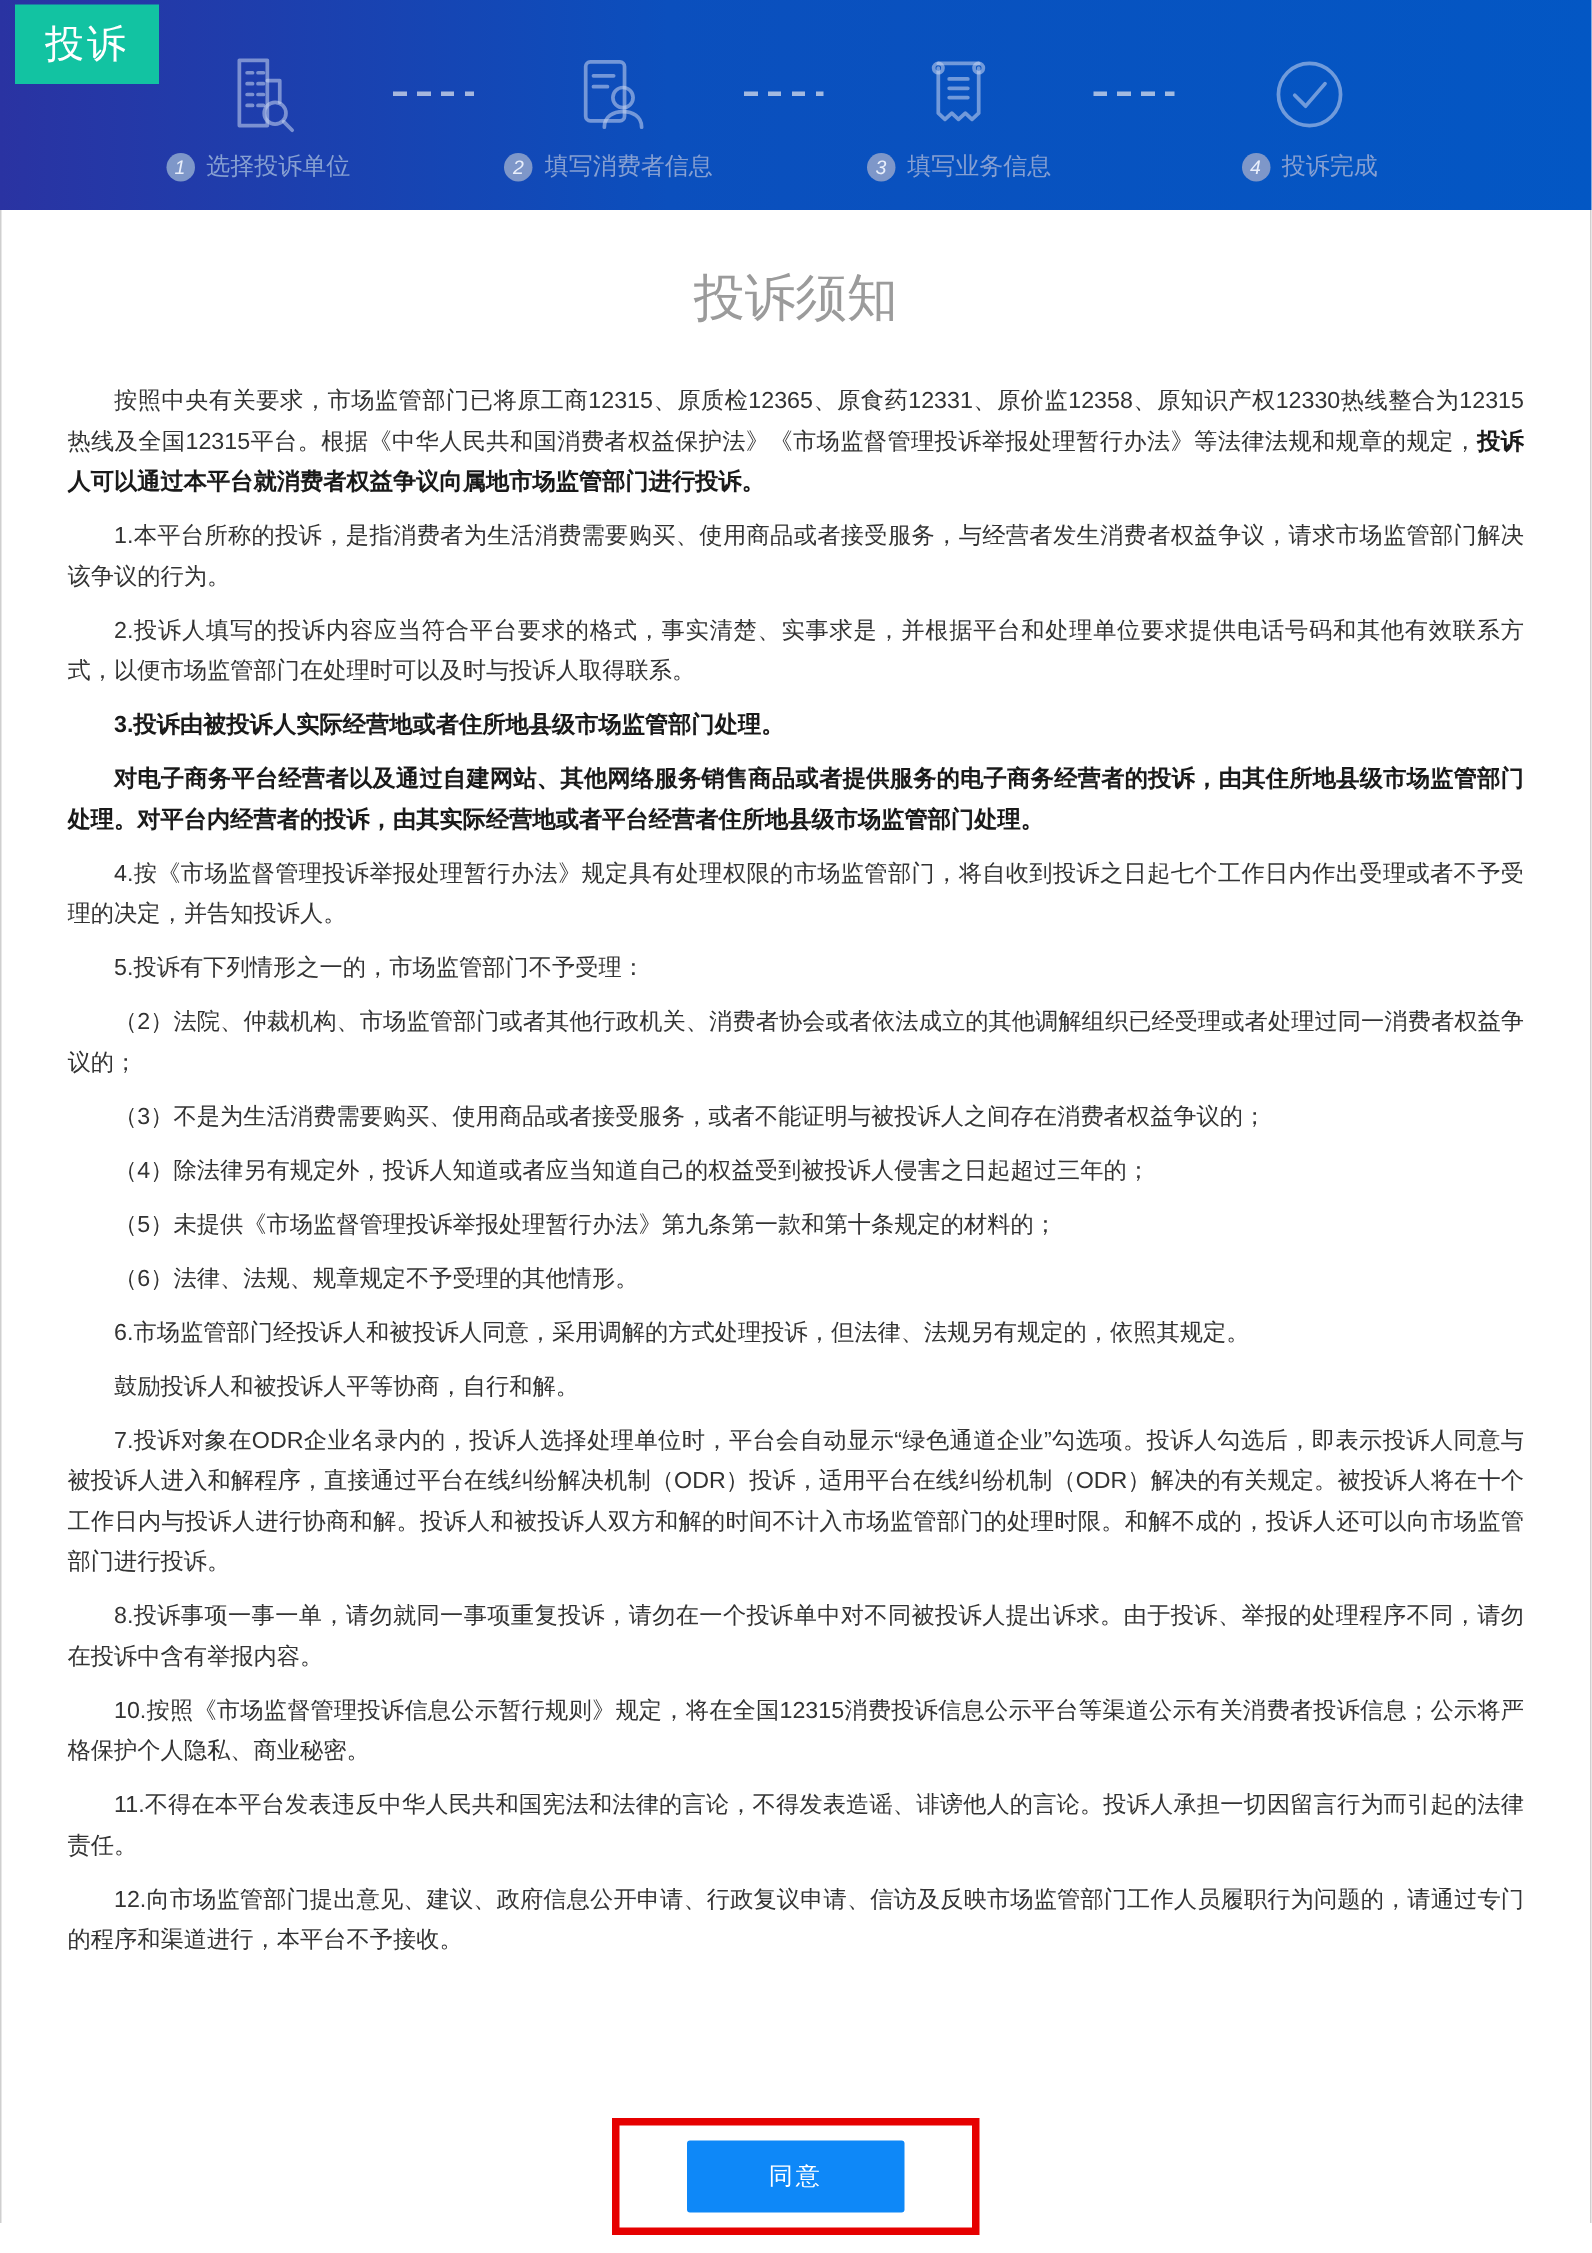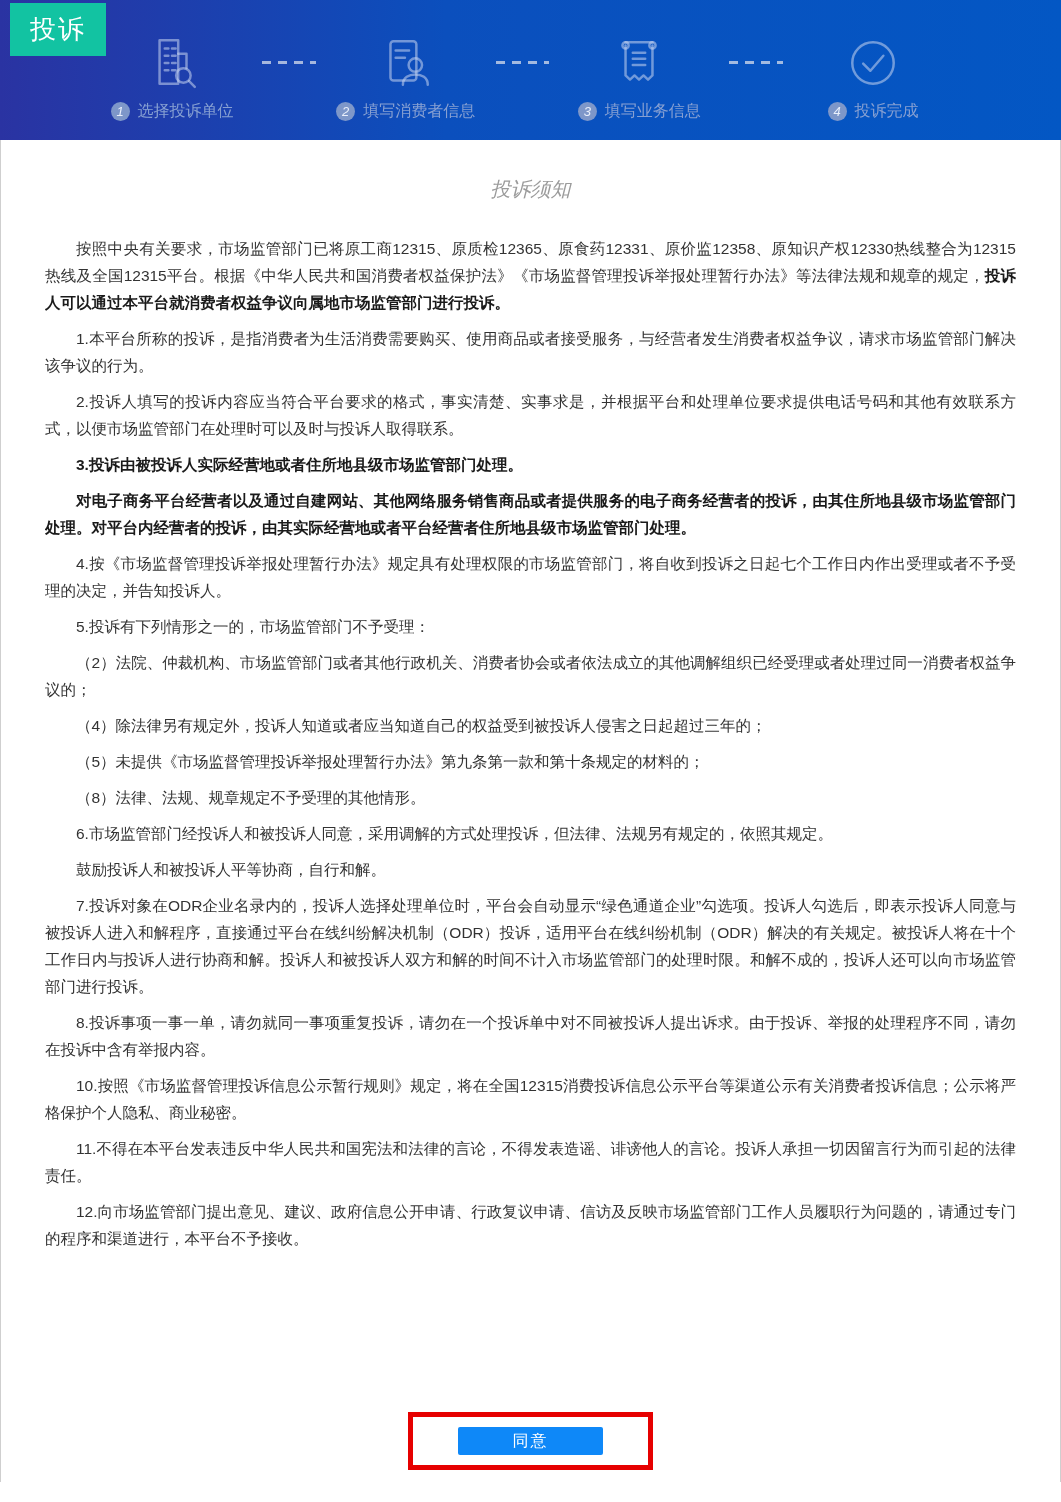--- a/index.html
+++ b/index.html
@@ -38,35 +38,35 @@
     background:repeating-linear-gradient(90deg,rgba(214,221,236,0.75) 0 9px,transparent 9px 16px);
   }
   .left-strip{position:absolute;left:0;top:160px;width:4px;height:136px;background:#2b36a6;}
   
   .panel{
     position:relative;height:1342px;background:#fff;
     border-left:1px solid #cfcfcf;border-right:1px solid #cfcfcf;
     box-sizing:border-box;padding:36px 44px 0 44px;overflow:hidden;
   }
   .notice-title{
-    margin:0;text-align:center;color:#9b9b9b;font-size:20px;font-weight:400;font-style:italic;
+    margin:0;text-align:center;color:#9b9b9b;font-size:34px;font-weight:400;
   }
   .notice-body{margin-top:32px;height:1160px;overflow:hidden;}
   .para{
     margin:0 0 9px 0;font-size:15.5px;line-height:27px;color:#333;
     text-align:justify;text-indent:2em;
   }
   .para b{color:#1a1a1a;}
   
   .footer{position:absolute;top:1412px;left:0;right:0;text-align:center;}
   .annotation-box{
     display:inline-block;border:5px solid #e60000;padding:10px 45px;background:#fff;
   }
   .agree-btn{
-    width:145px;height:28px;background:#0e88f8;color:#fff;border:none;border-radius:2px;
+    width:145px;height:48px;background:#0e88f8;color:#fff;border:none;border-radius:2px;
     font-size:16px;font-family:inherit;cursor:pointer;letter-spacing:2px;
   }
 </style>
 </head>
 <body>
 
 <div class="banner">
   <div class="badge">投诉</div>
   <div class="steps">
       <div class="step">
@@ -145,23 +145,24 @@
   <h1 class="notice-title">投诉须知</h1>
   <div class="notice-body">
       <p class="para"><span>按照中央有关要求，市场监管部门已将原工商12315、原质检12365、原食药12331、原价监12358、原知识产权12330热线整合为12315热线及全国12315平台。根据《中华人民共和国消费者权益保护法》《市场监督管理投诉举报处理暂行办法》等法律法规和规章的规定，</span><b>投诉人可以通过本平台就消费者权益争议向属地市场监管部门进行投诉。</b></p>
       <p class="para"><span>1.本平台所称的投诉，是指消费者为生活消费需要购买、使用商品或者接受服务，与经营者发生消费者权益争议，请求市场监管部门解决该争议的行为。</span></p>
       <p class="para"><span>2.投诉人填写的投诉内容应当符合平台要求的格式，事实清楚、实事求是，并根据平台和处理单位要求提供电话号码和其他有效联系方式，以便市场监管部门在处理时可以及时与投诉人取得联系。</span></p>
       <p class="para"><b>3.投诉由被投诉人实际经营地或者住所地县级市场监管部门处理。</b></p>
       <p class="para"><b>对电子商务平台经营者以及通过自建网站、其他网络服务销售商品或者提供服务的电子商务经营者的投诉，由其住所地县级市场监管部门处理。对平台内经营者的投诉，由其实际经营地或者平台经营者住所地县级市场监管部门处理。</b></p>
       <p class="para"><span>4.按《市场监督管理投诉举报处理暂行办法》规定具有处理权限的市场监管部门，将自收到投诉之日起七个工作日内作出受理或者不予受理的决定，并告知投诉人。</span></p>
       <p class="para"><span>5.投诉有下列情形之一的，市场监管部门不予受理：</span></p>
       <p class="para"><span>（2）法院、仲裁机构、市场监管部门或者其他行政机关、消费者协会或者依法成立的其他调解组织已经受理或者处理过同一消费者权益争议的；</span></p>
+      <p class="para"><span>（3）不是为生活消费需要购买、使用商品或者接受服务，或者不能证明与被投诉人之间存在消费者权益争议的；</span></p>
       <p class="para"><span>（4）除法律另有规定外，投诉人知道或者应当知道自己的权益受到被投诉人侵害之日起超过三年的；</span></p>
       <p class="para"><span>（5）未提供《市场监督管理投诉举报处理暂行办法》第九条第一款和第十条规定的材料的；</span></p>
-      <p class="para"><span>（8）法律、法规、规章规定不予受理的其他情形。</span></p>
+      <p class="para"><span>（6）法律、法规、规章规定不予受理的其他情形。</span></p>
       <p class="para"><span>6.市场监管部门经投诉人和被投诉人同意，采用调解的方式处理投诉，但法律、法规另有规定的，依照其规定。</span></p>
       <p class="para"><span>鼓励投诉人和被投诉人平等协商，自行和解。</span></p>
       <p class="para"><span>7.投诉对象在ODR企业名录内的，投诉人选择处理单位时，平台会自动显示“绿色通道企业”勾选项。投诉人勾选后，即表示投诉人同意与被投诉人进入和解程序，直接通过平台在线纠纷解决机制（ODR）投诉，适用平台在线纠纷机制（ODR）解决的有关规定。被投诉人将在十个工作日内与投诉人进行协商和解。投诉人和被投诉人双方和解的时间不计入市场监管部门的处理时限。和解不成的，投诉人还可以向市场监管部门进行投诉。</span></p>
       <p class="para"><span>8.投诉事项一事一单，请勿就同一事项重复投诉，请勿在一个投诉单中对不同被投诉人提出诉求。由于投诉、举报的处理程序不同，请勿在投诉中含有举报内容。</span></p>
       <p class="para"><span>10.按照《市场监督管理投诉信息公示暂行规则》规定，将在全国12315消费投诉信息公示平台等渠道公示有关消费者投诉信息；公示将严格保护个人隐私、商业秘密。</span></p>
       <p class="para"><span>11.不得在本平台发表违反中华人民共和国宪法和法律的言论，不得发表造谣、诽谤他人的言论。投诉人承担一切因留言行为而引起的法律责任。</span></p>
       <p class="para"><span>12.向市场监管部门提出意见、建议、政府信息公开申请、行政复议申请、信访及反映市场监管部门工作人员履职行为问题的，请通过专门的程序和渠道进行，本平台不予接收。</span></p>
     </div>
 </div>
 

